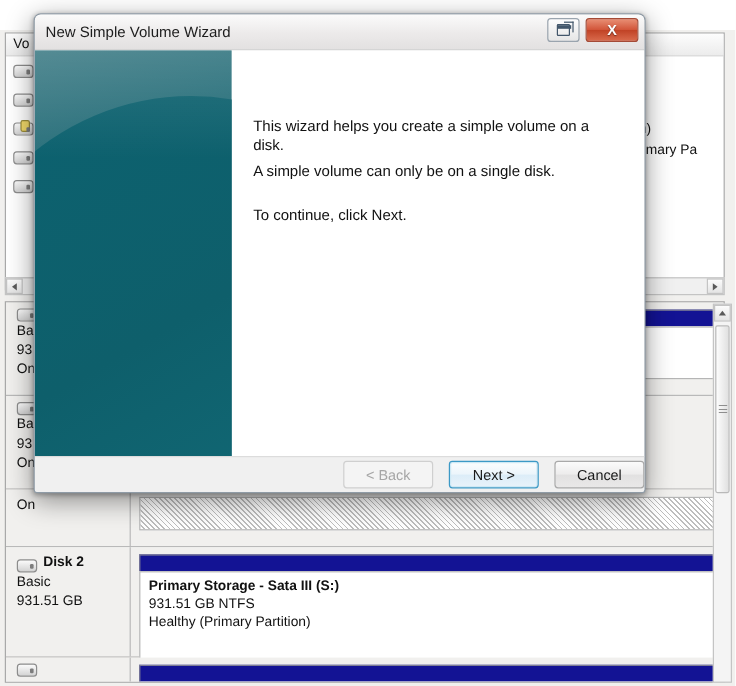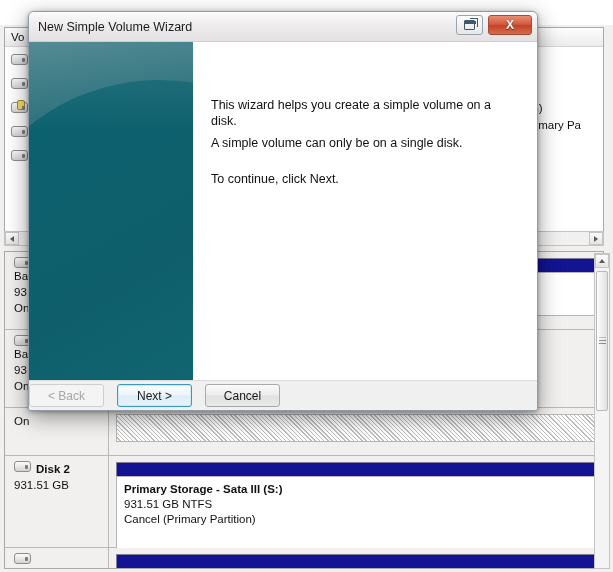--- a/index.html
+++ b/index.html
@@ -173,21 +173,21 @@
     flex: none;
     padding: 5px 0 5px 9px;
     border-right: 1px solid #b9b9b9;
     font-size: 11.5px;
     color: #111;
     line-height: 16px;
   }
   .disk-info .dname {
     font-weight: bold;
     display: flex;
-    align-items: flex-start;
+    align-items: flex-end;
   }
   .disk-parts {
     flex: 1;
     padding: 6px 7px 7px 7px;
   }
   .part-bar {
     height: 14px;
     background: #131394;
     border: 1px solid #7e7e94;
     border-bottom: none;
@@ -366,20 +366,21 @@
   #p2 { margin-top: 6px; }
   #p3 { margin-top: 20px; }
 
   #wiz-footer {
     position: relative;
     height: 30px;
     background: #f0f0f0;
     border-top: 1px solid #dcdcdc;
     display: flex;
     align-items: center;
+    justify-content: flex-end;
     gap: 13px;
   }
   .dlg-btn {
     width: 75px; height: 23px;
     font-size: 12px;
     font-family: "Liberation Sans", sans-serif;
     color: #1a1a1a;
     background: linear-gradient(#fbfbfb, #edecec 48%, #e2e1e1 52%, #e9e8e8);
     border: 1px solid #a9a9a9;
     border-radius: 3px;
@@ -475,28 +476,29 @@
           <div class="part-unalloc"></div>
         </div>
       </div>
 
       <div class="disk-row" style="height:92px">
         <div class="disk-info">
           <div class="dname">
             <span class="drive-glyph"></span>
             <span>Disk 2</span>
           </div>
+          <div>Basic</div>
           <div>931.51 GB</div>
         </div>
         <div class="disk-parts">
           <div class="part-bar"></div>
           <div class="part-body">
             <div class="pname">Primary Storage - Sata III  (S:)</div>
             <div>931.51 GB NTFS</div>
-            <div>Cancel (Primary Partition)</div>
+            <div>Healthy (Primary Partition)</div>
           </div>
         </div>
       </div>
 
       <div class="disk-row" style="height:30px">
         <div class="disk-info">
           <div class="dname">
             <span class="drive-glyph"></span>
           </div>
         </div>

